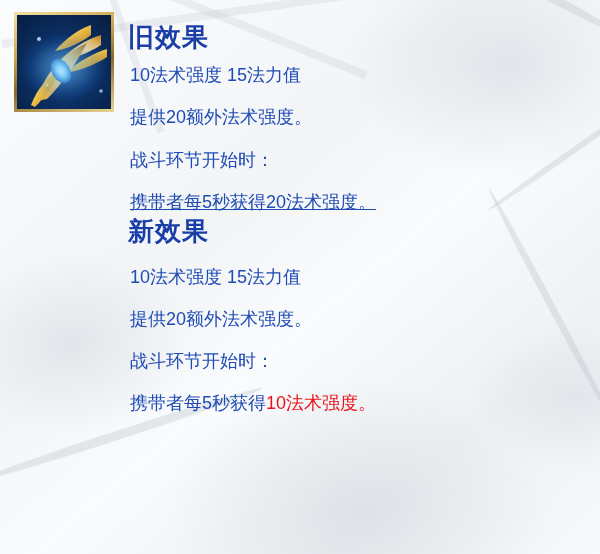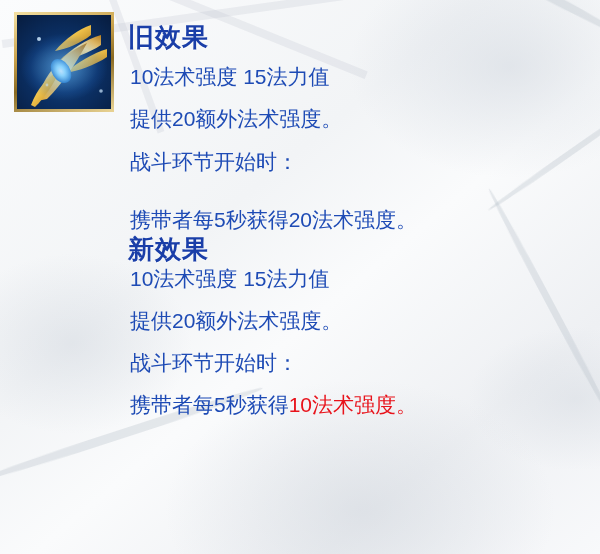--- a/index.html
+++ b/index.html
@@ -65,33 +65,33 @@
   .heading {
     color: #1a3ea8;
     font-weight: bold;
     font-size: 26px;
     letter-spacing: 1px;
     line-height: 1;
     text-shadow: 0 1px 0 rgba(255,255,255,0.8);
   }
   .line {
     color: #1e4bb5;
-    font-size: 21px;
+    font-size: 18px;
     line-height: 1;
     white-space: nowrap;
   }
   .hl-red { color: #e8131b; text-align: center; }
 
   #h-old { position: absolute; left: 6px;  top: 24px; }
   #l1    { position: absolute; left: 8px;  top: 66px; }
   #l2    { position: absolute; left: 8px;  top: 108px; }
   #l3    { position: absolute; left: 8px;  top: 151px; }
-  #l4    { position: absolute; left: 8px;  top: 209px; }
+  #l4    { position: absolute; left: 8px;  top: 193px; text-decoration: underline; }
 
-  #h-new { position: absolute; left: 6px;  top: 236px; }
+  #h-new { position: absolute; left: 6px;  top: 220px; font-family: Liberation Mono, monospace; }
   #n1    { position: absolute; left: 8px;  top: 268px; }
   #n2    { position: absolute; left: 8px;  top: 310px; }
   #n3    { position: absolute; left: 8px;  top: 352px; }
   #n4    { position: absolute; left: 8px;  top: 394px; }
 </style>
 </head>
 <body>
 
 <div class="page">
 

